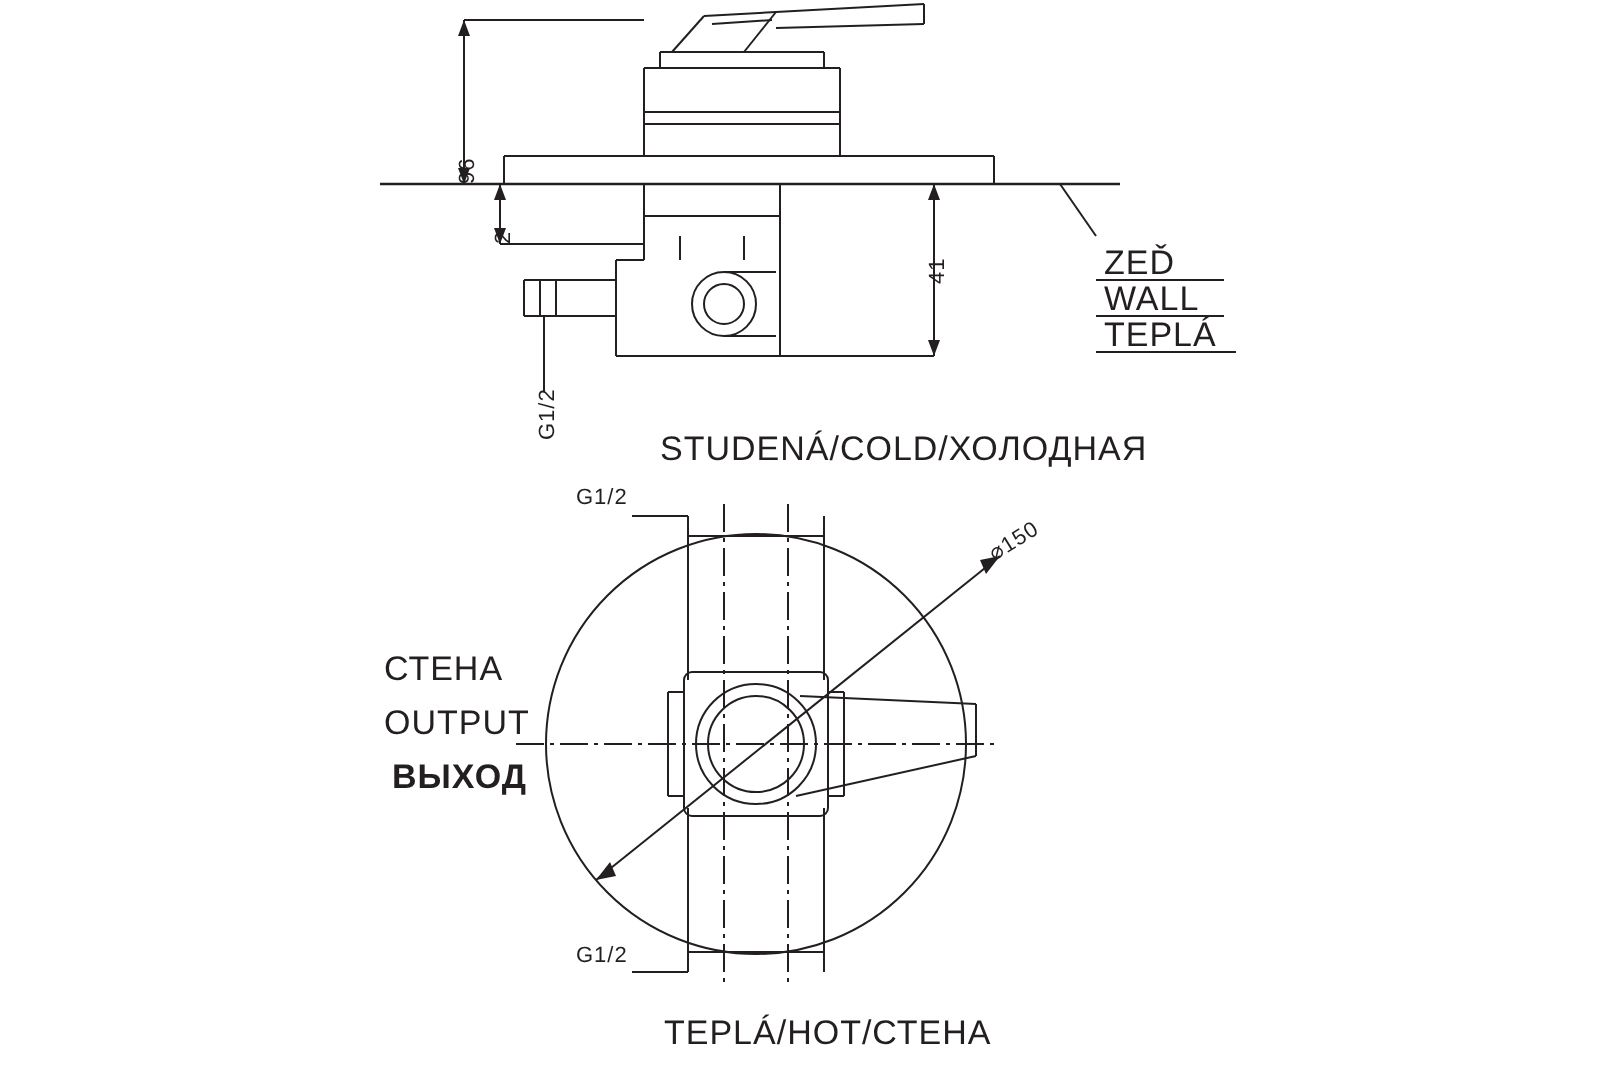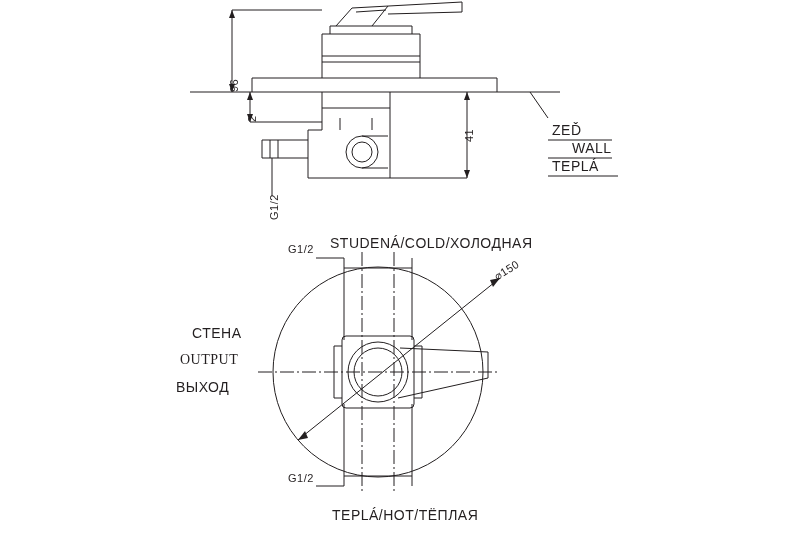--- a/index.html
+++ b/index.html
@@ -26,21 +26,21 @@
     width: 800px;
     height: 534px;
   }
   .lbl {
     position: absolute;
     font-family: "Liberation Sans", sans-serif;
     color: #231f20;
     white-space: pre;
     letter-spacing: 0.5px;
   }
-  .lbl-big { font-size: 14px; }
+  .lbl-big { font-size: 17px; }
   .lbl-sm  { font-size: 11px; }
   .rot90 {
     transform: rotate(-90deg);
     transform-origin: left top;
   }
   .lbl-rot-d150 {
     transform: rotate(-32deg);
     transform-origin: left top;
   }
 </style>
@@ -160,30 +160,30 @@
 
   <div class="lbl lbl-sm rot90" style="left:228px; top:92px;">96</div>
 
   <div class="lbl lbl-sm rot90" style="left:246px; top:122px;">2</div>
 
   <div class="lbl lbl-sm rot90" style="left:463px; top:142px;">41</div>
 
   <div class="lbl lbl-sm rot90" style="left:268px; top:220px;">G1/2</div>
 
   <div class="lbl lbl-big" style="left:552px; top:122px;">ZEĎ</div>
-  <div class="lbl lbl-big" style="left:572px; top:140px;">WALL</div>
+  <div class="lbl lbl-big" style="left:552px; top:140px;">WALL</div>
   <div class="lbl lbl-big" style="left:552px; top:158px;">TEPLÁ</div>
 
-  <div class="lbl lbl-big" style="left:330px; top:215px;margin-top:20px;">STUDENÁ/COLD/ХОЛОДНАЯ</div>
+  <div class="lbl lbl-big" style="left:330px; top:215px;">STUDENÁ/COLD/ХОЛОДНАЯ</div>
 
-  <div class="lbl lbl-big" style="left:332px; top:507px;">TEPLÁ/HOT/ТЁПЛАЯ</div>
+  <div class="lbl lbl-big" style="left:332px; top:507px;">TEPLÁ/HOT/СТЕНА</div>
 
   <div class="lbl lbl-big" style="left:192px; top:325px;">СТЕНА</div>
-  <div class="lbl lbl-big" style="left:180px; top:352px;font-family:Liberation Serif, serif;">OUTPUT</div>
-  <div class="lbl lbl-big" style="left:176px; top:379px;">ВЫХОД</div>
+  <div class="lbl lbl-big" style="left:192px; top:352px;">OUTPUT</div>
+  <div class="lbl lbl-big" style="left:196px; top:379px;font-weight:bold;">ВЫХОД</div>
 
   <div class="lbl lbl-sm" style="left:288px; top:243px;">G1/2</div>
 
   <div class="lbl lbl-sm" style="left:288px; top:472px;">G1/2</div>
 
   <div class="lbl lbl-sm lbl-rot-d150" style="left:492px; top:272px;">⌀150</div>
 
 </div>
 
 </body></html>

